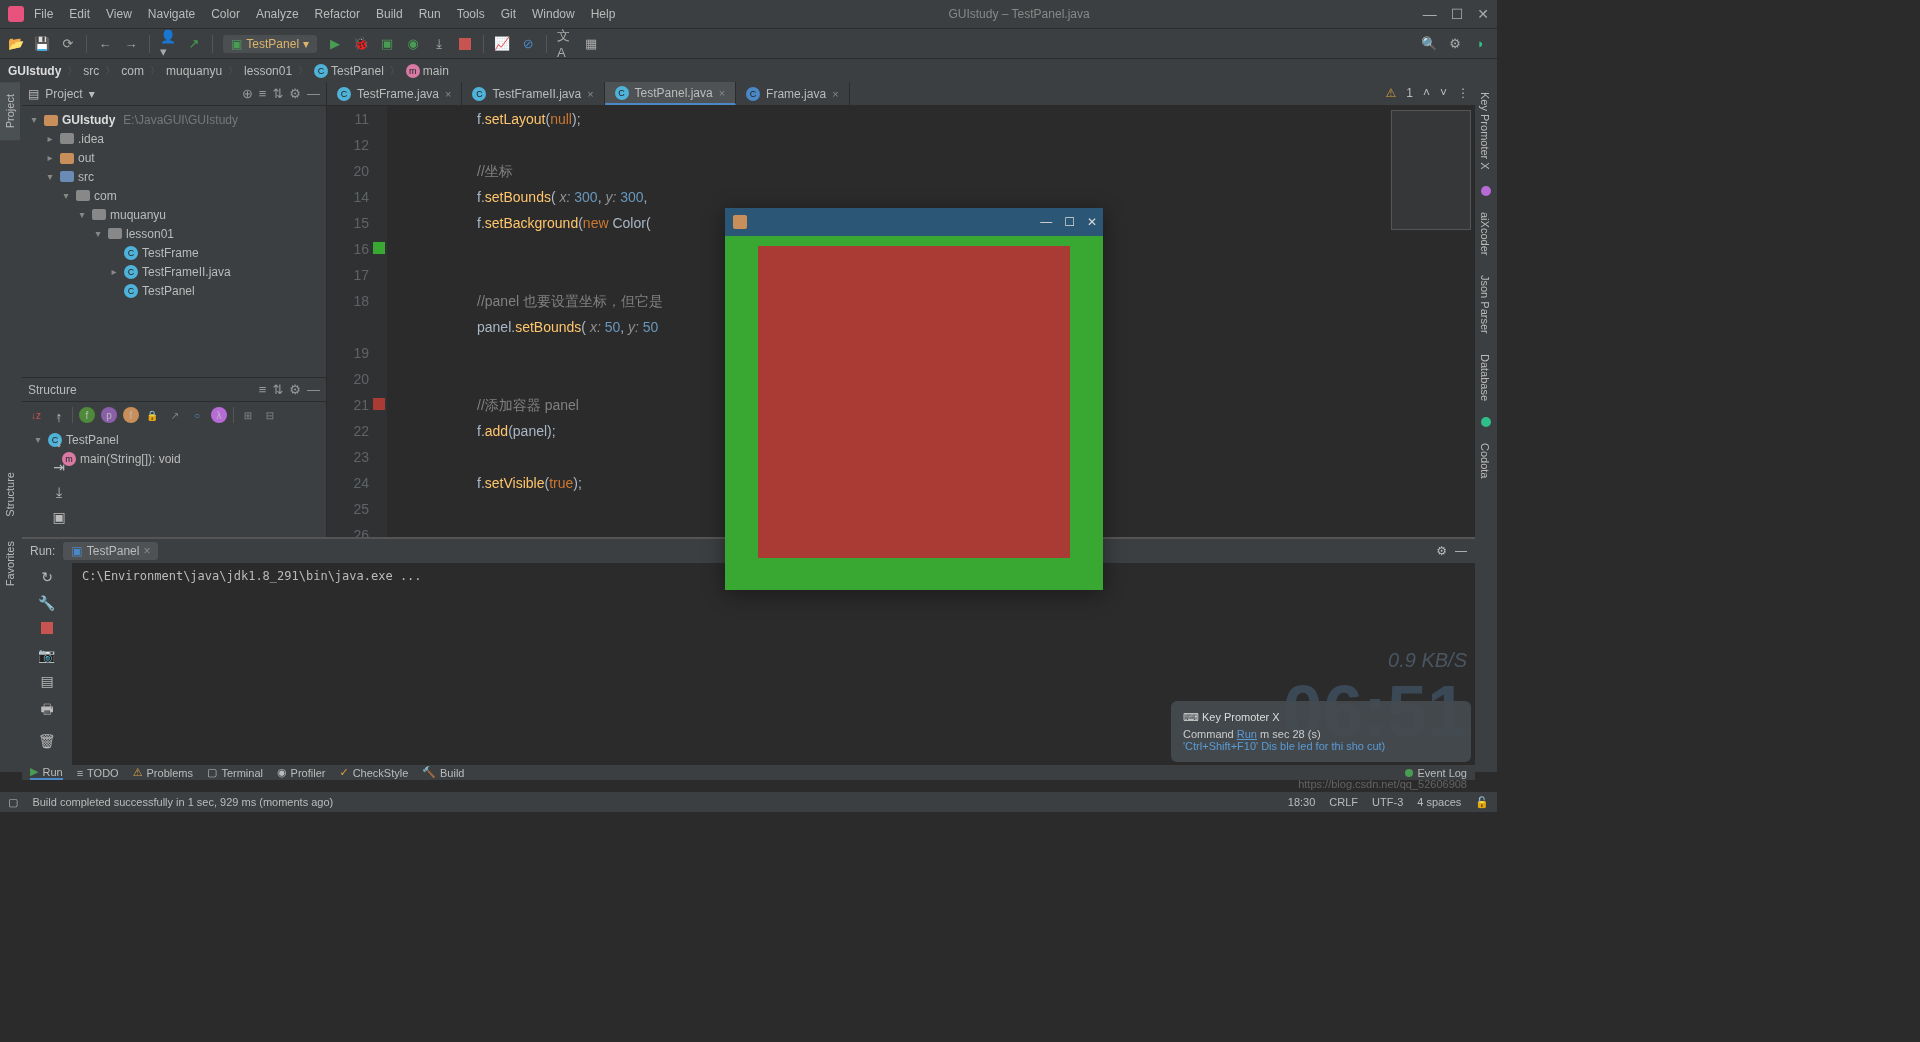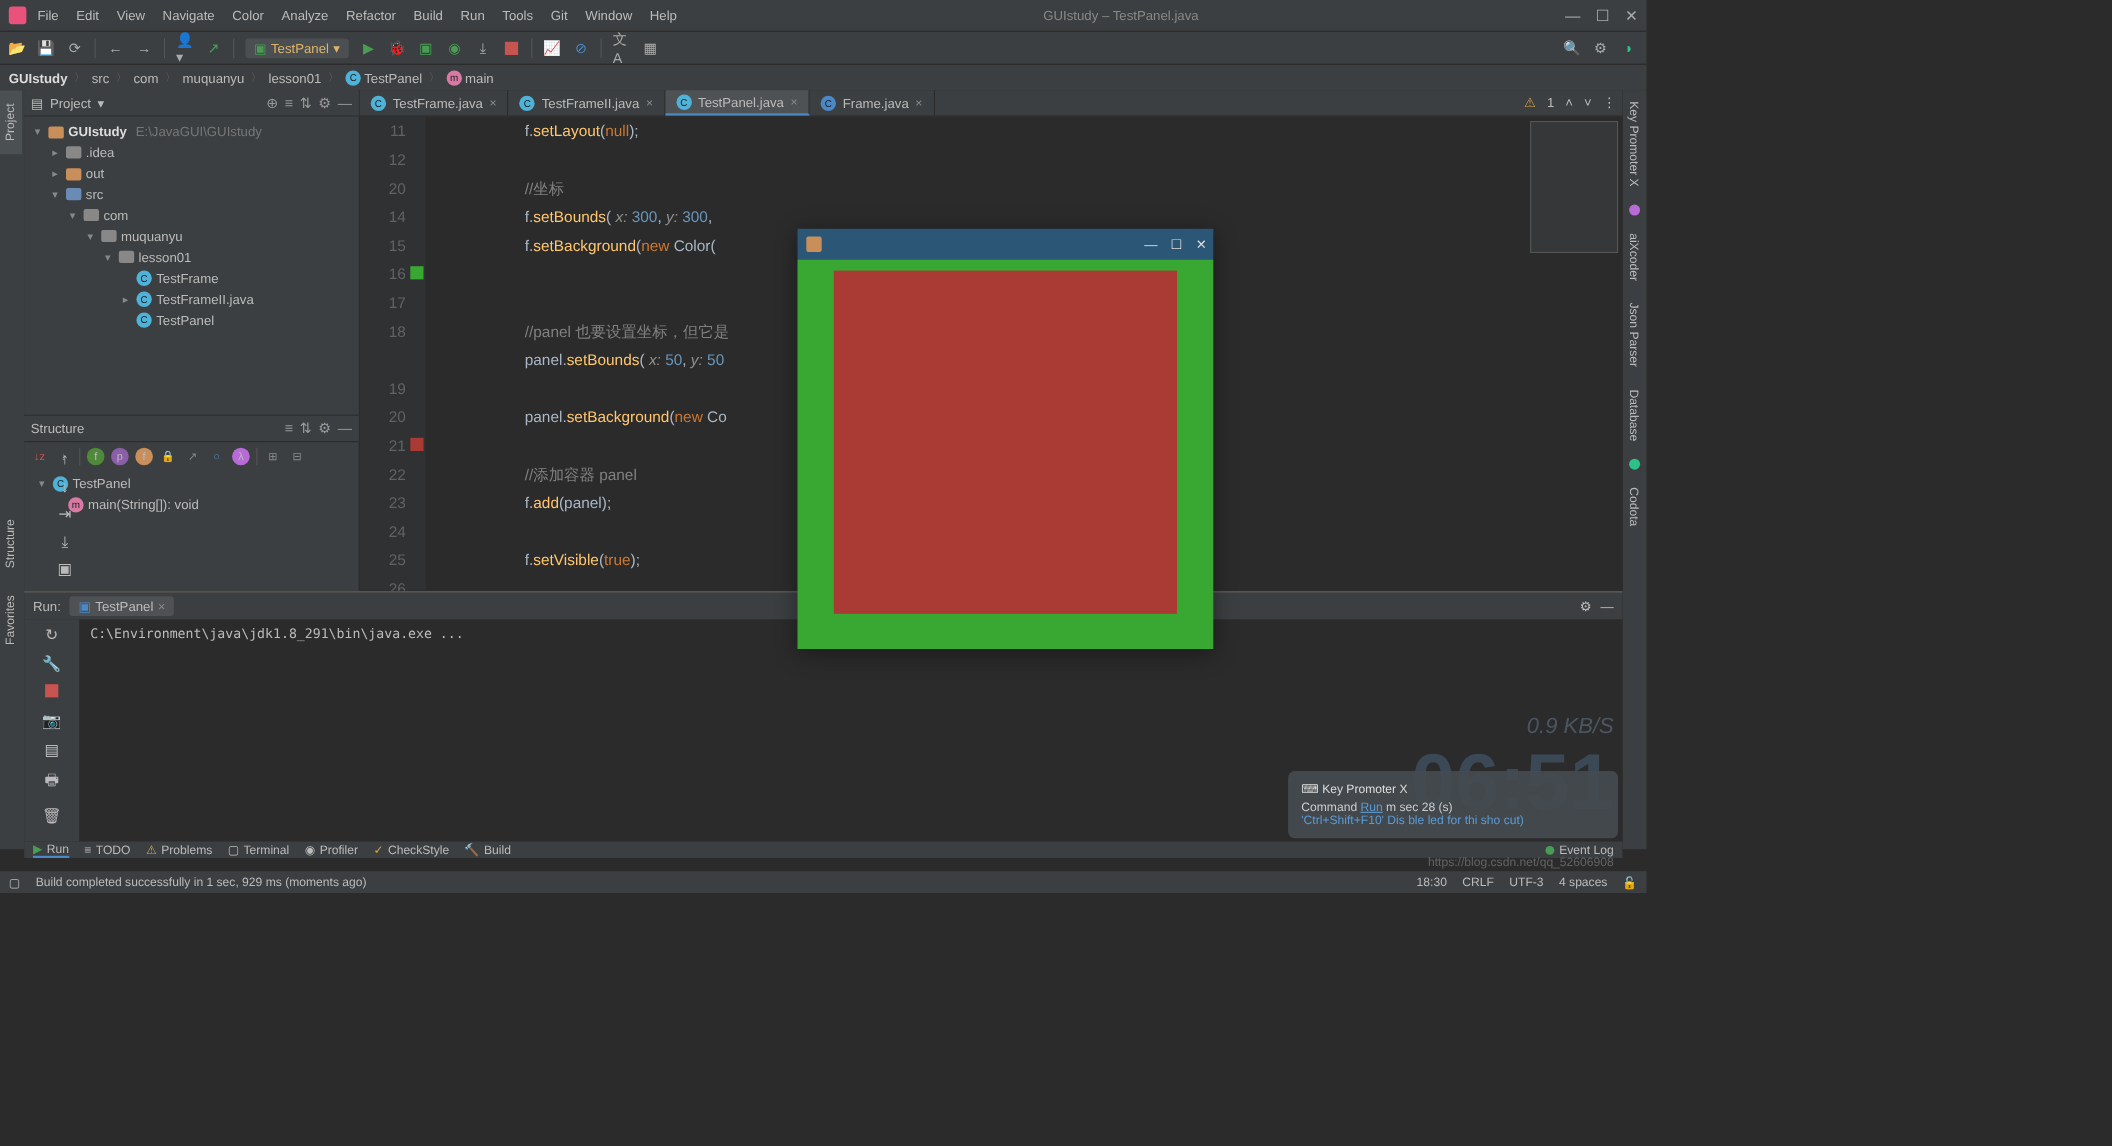--- a/index.html
+++ b/index.html
@@ -394,21 +394,20 @@
             <div style="height: 26px; padding-left: 70px;"><span style="color:#a9b7c6">f</span>.<span class="mth">setLayout</span>(<span class="kw">null</span>);</div>
             <div style="height: 26px; padding-left: 70px;"></div>
             <div style="height: 26px; padding-left: 70px;"><span class="cm">//坐标</span></div>
             <div style="height: 26px; padding-left: 70px;"><span style="color:#a9b7c6">f</span>.<span class="mth">setBounds</span>( <span class="arg">x:</span> <span class="num">300</span>, <span class="arg">y:</span> <span class="num">300</span>,</div>
             <div style="height: 26px; padding-left: 70px;"><span style="color:#a9b7c6">f</span>.<span class="mth">setBackground</span>(<span class="kw">new</span> <span style="color:#a9b7c6">Color</span>(</div>
             <div style="height: 26px; padding-left: 70px;"></div>
             <div style="height: 26px; padding-left: 70px;"></div>
             <div style="height: 26px; padding-left: 70px;"><span class="cm">//panel 也要设置坐标，但它是</span></div>
             <div style="height: 26px; padding-left: 70px;"><span style="color:#a9b7c6">panel</span>.<span class="mth">setBounds</span>( <span class="arg">x:</span> <span class="num">50</span>, <span class="arg">y:</span> <span class="num">50</span></div>
             <div style="height: 26px; padding-left: 70px;"></div>
-            <div style="height: 26px; padding-left: 70px;"><span style="color:#a9b7c6">panel</span>.<span class="mth">setBackground</span>(<span class="kw">new</span> Co</div>
             <div style="height: 26px; padding-left: 70px;"></div>
             <div style="height: 26px; padding-left: 70px;"><span class="cm">//添加容器 panel</span></div>
             <div style="height: 26px; padding-left: 70px;"><span style="color:#a9b7c6">f</span>.<span class="mth">add</span>(panel);</div>
             <div style="height: 26px; padding-left: 70px;"></div>
             <div style="height: 26px; padding-left: 70px;"><span style="color:#a9b7c6">f</span>.<span class="mth">setVisible</span>(<span class="kw">true</span>);</div>
           </div>
       </div>
     </div>
   </div>
 

